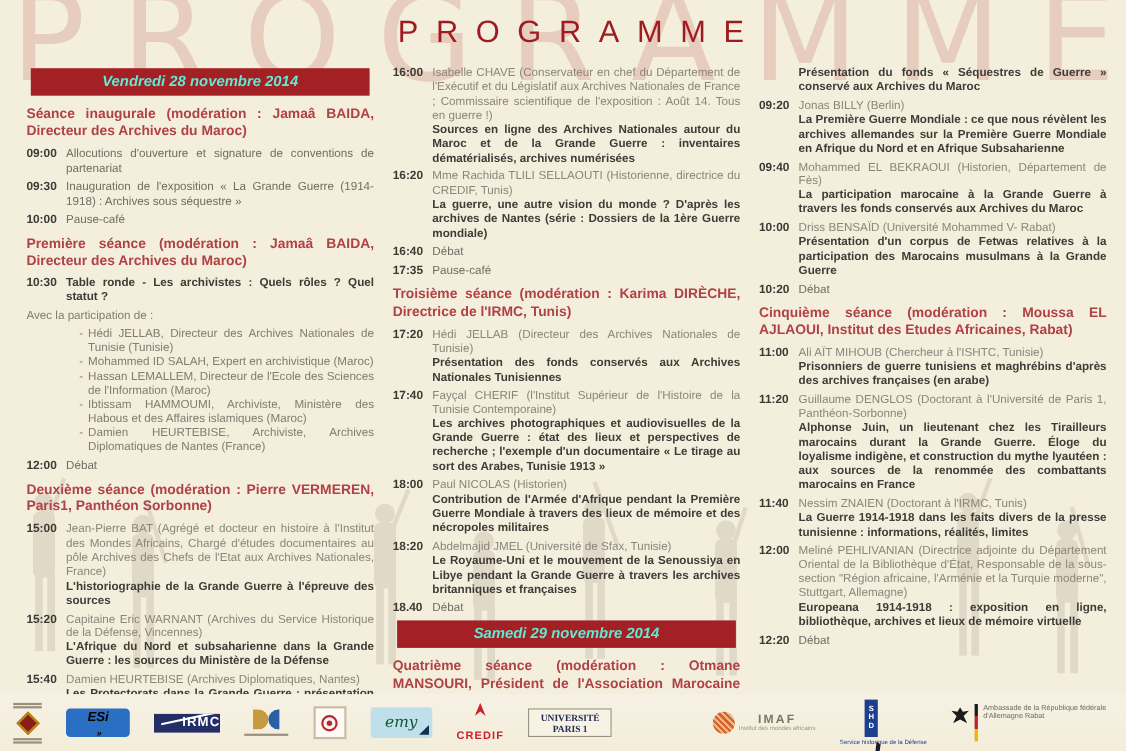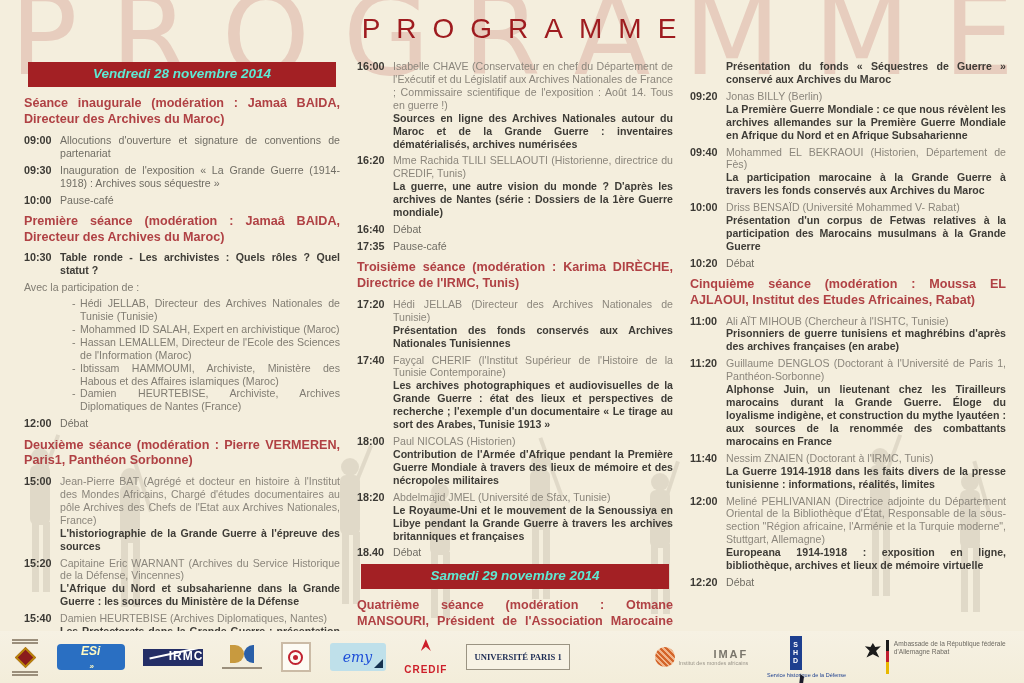--- a/index.html
+++ b/index.html
@@ -60,38 +60,38 @@
   
   .footer {
     position:absolute; left:0; bottom:0; width:1024px; height:52px;
     display:flex; align-items:center; justify-content:space-between;
     padding:0 12px; background:linear-gradient(#f6f1e3,#f3edda);
   }
   .logo { display:flex; align-items:center; gap:4px; flex-direction:column; justify-content:center; }
   .tinybars { display:flex; flex-direction:column; gap:1px; align-items:center; }
   .tinybars i { display:block; width:26px; height:2px; background:#9b8f7c; }
   .emblem-ma { width:15px; height:15px; background:#8a1c1c; border:2px solid #b8860b; transform:rotate(45deg); margin:2px 0; }
-  .logo-esi { background:#2a6fc2; color:#fef9c3; border-radius:4px; width:68px; height:26px;
+  .logo-esi { background:#2a6fc2; color:#000000; border-radius:4px; width:58px; height:26px;
     display:flex; align-items:center; justify-content:center; font-weight:bold; font-style:italic; font-size:12px; }
   .logo-esi small { font-size:8px; margin-left:2px; }
   .logo-irmc { background:#242e66; color:#fff; width:60px; height:17px; position:relative; overflow:hidden;
     display:flex; align-items:flex-end; justify-content:center; font-weight:bold; font-size:12px; letter-spacing:1px; padding-bottom:2px; }
   .logo-irmc::after { content:""; position:absolute; top:3px; left:6px; width:52px; height:2px; background:#fff; transform:rotate(-12deg); }
   .mark-gold { width:14px; height:18px; background:#c89a3f; border-radius:0 9px 9px 0; display:inline-block; }
   .mark-blue { width:10px; height:18px; background:#2a5fa8; border-radius:9px 0 0 9px; display:inline-block; }
   .logo-tn { width:30px; height:30px; border:2px solid #cbbba6; background:#fdfbf4; display:flex; align-items:center; justify-content:center; }
   .logo-tn .circ { width:15px; height:15px; border:2px solid #c02230; border-radius:50%; display:flex; align-items:center; justify-content:center; }
   .logo-tn .dot { width:5px; height:5px; background:#c02230; border-radius:50%; }
   .logo-emy { background:#bfe0ea; width:56px; height:28px; border-radius:3px; position:relative;
-    display:flex; align-items:center; justify-content:center; font-family:"DejaVu Serif", serif; font-style:italic; font-size:14px; color:#1d4ed8; }
+    display:flex; align-items:center; justify-content:center; font-family:"DejaVu Serif", serif; font-style:italic; font-size:14px; color:#14532d; }
   .logo-emy::after { content:""; position:absolute; right:3px; bottom:3px; border-left:9px solid transparent; border-bottom:9px solid #15314e; }
   .logo-credif { gap:13px; }
   .credif-mark { width:10px; height:12px; background:#cd1f2a; clip-path:polygon(0 100%,50% 0,100% 100%,50% 65%); }
   .credif-text { color:#cd1f2a; font-weight:bold; font-size:10px; letter-spacing:1px; }
-  .logo-p1 { background:#f7f2e4; border:1px solid #9a9382; width:104px; height:26px;
+  .logo-p1 { background:#f7f2e4; border:1px solid #9a9382; width:76px; height:26px;
     display:flex; align-items:center; justify-content:center; font-family:"Liberation Serif", serif;
     font-size:8.6px; color:#1d2c54; font-weight:bold; text-align:center; }
   .logo-px { display:grid; grid-template-columns:repeat(6,7px); grid-auto-rows:7px; gap:1px; }
   .logo-px i { display:block; }
   .px-b { background:#2a5fa8; } .px-o { background:#e8a23b; }
   .logo-imaf { flex-direction:row; gap:4px; }
   .imaf-circ { width:20px; height:20px; border-radius:50%;
     background:repeating-linear-gradient(45deg,#d4652a 0 2px,#f0b58c 2px 4px); }
   .imaf-text { color:#7a766c; font-size:11px; letter-spacing:2px; font-weight:bold; }
   .imaf-sub { color:#9a958a; font-size:5.5px; letter-spacing:0; }
@@ -445,21 +445,21 @@
         <i class="px-b"></i>
       <i class="px-b"></i>
         <i class="px-o"></i>
         <i class="px-b"></i>
         <i class="px-b"></i>
         <i class="px-o"></i>
         <i class="px-b"></i>
     </div>
     <div class="logo logo-imaf">
       <span class="imaf-circ"></span>
-      <span style="display:flex;flex-direction:column;align-items:flex-end">
+      <span style="display:flex;flex-direction:column;align-items:center">
         <span class="imaf-text">IMAF</span>
         <span class="imaf-sub">Institut des mondes africains</span>
       </span>
     </div>
     <div class="logo" style="gap:2px">
       <span class="logo-shd">
         <span class="shd-left">
             <span>S</span>
             <span>H</span>
             <span>D</span>

